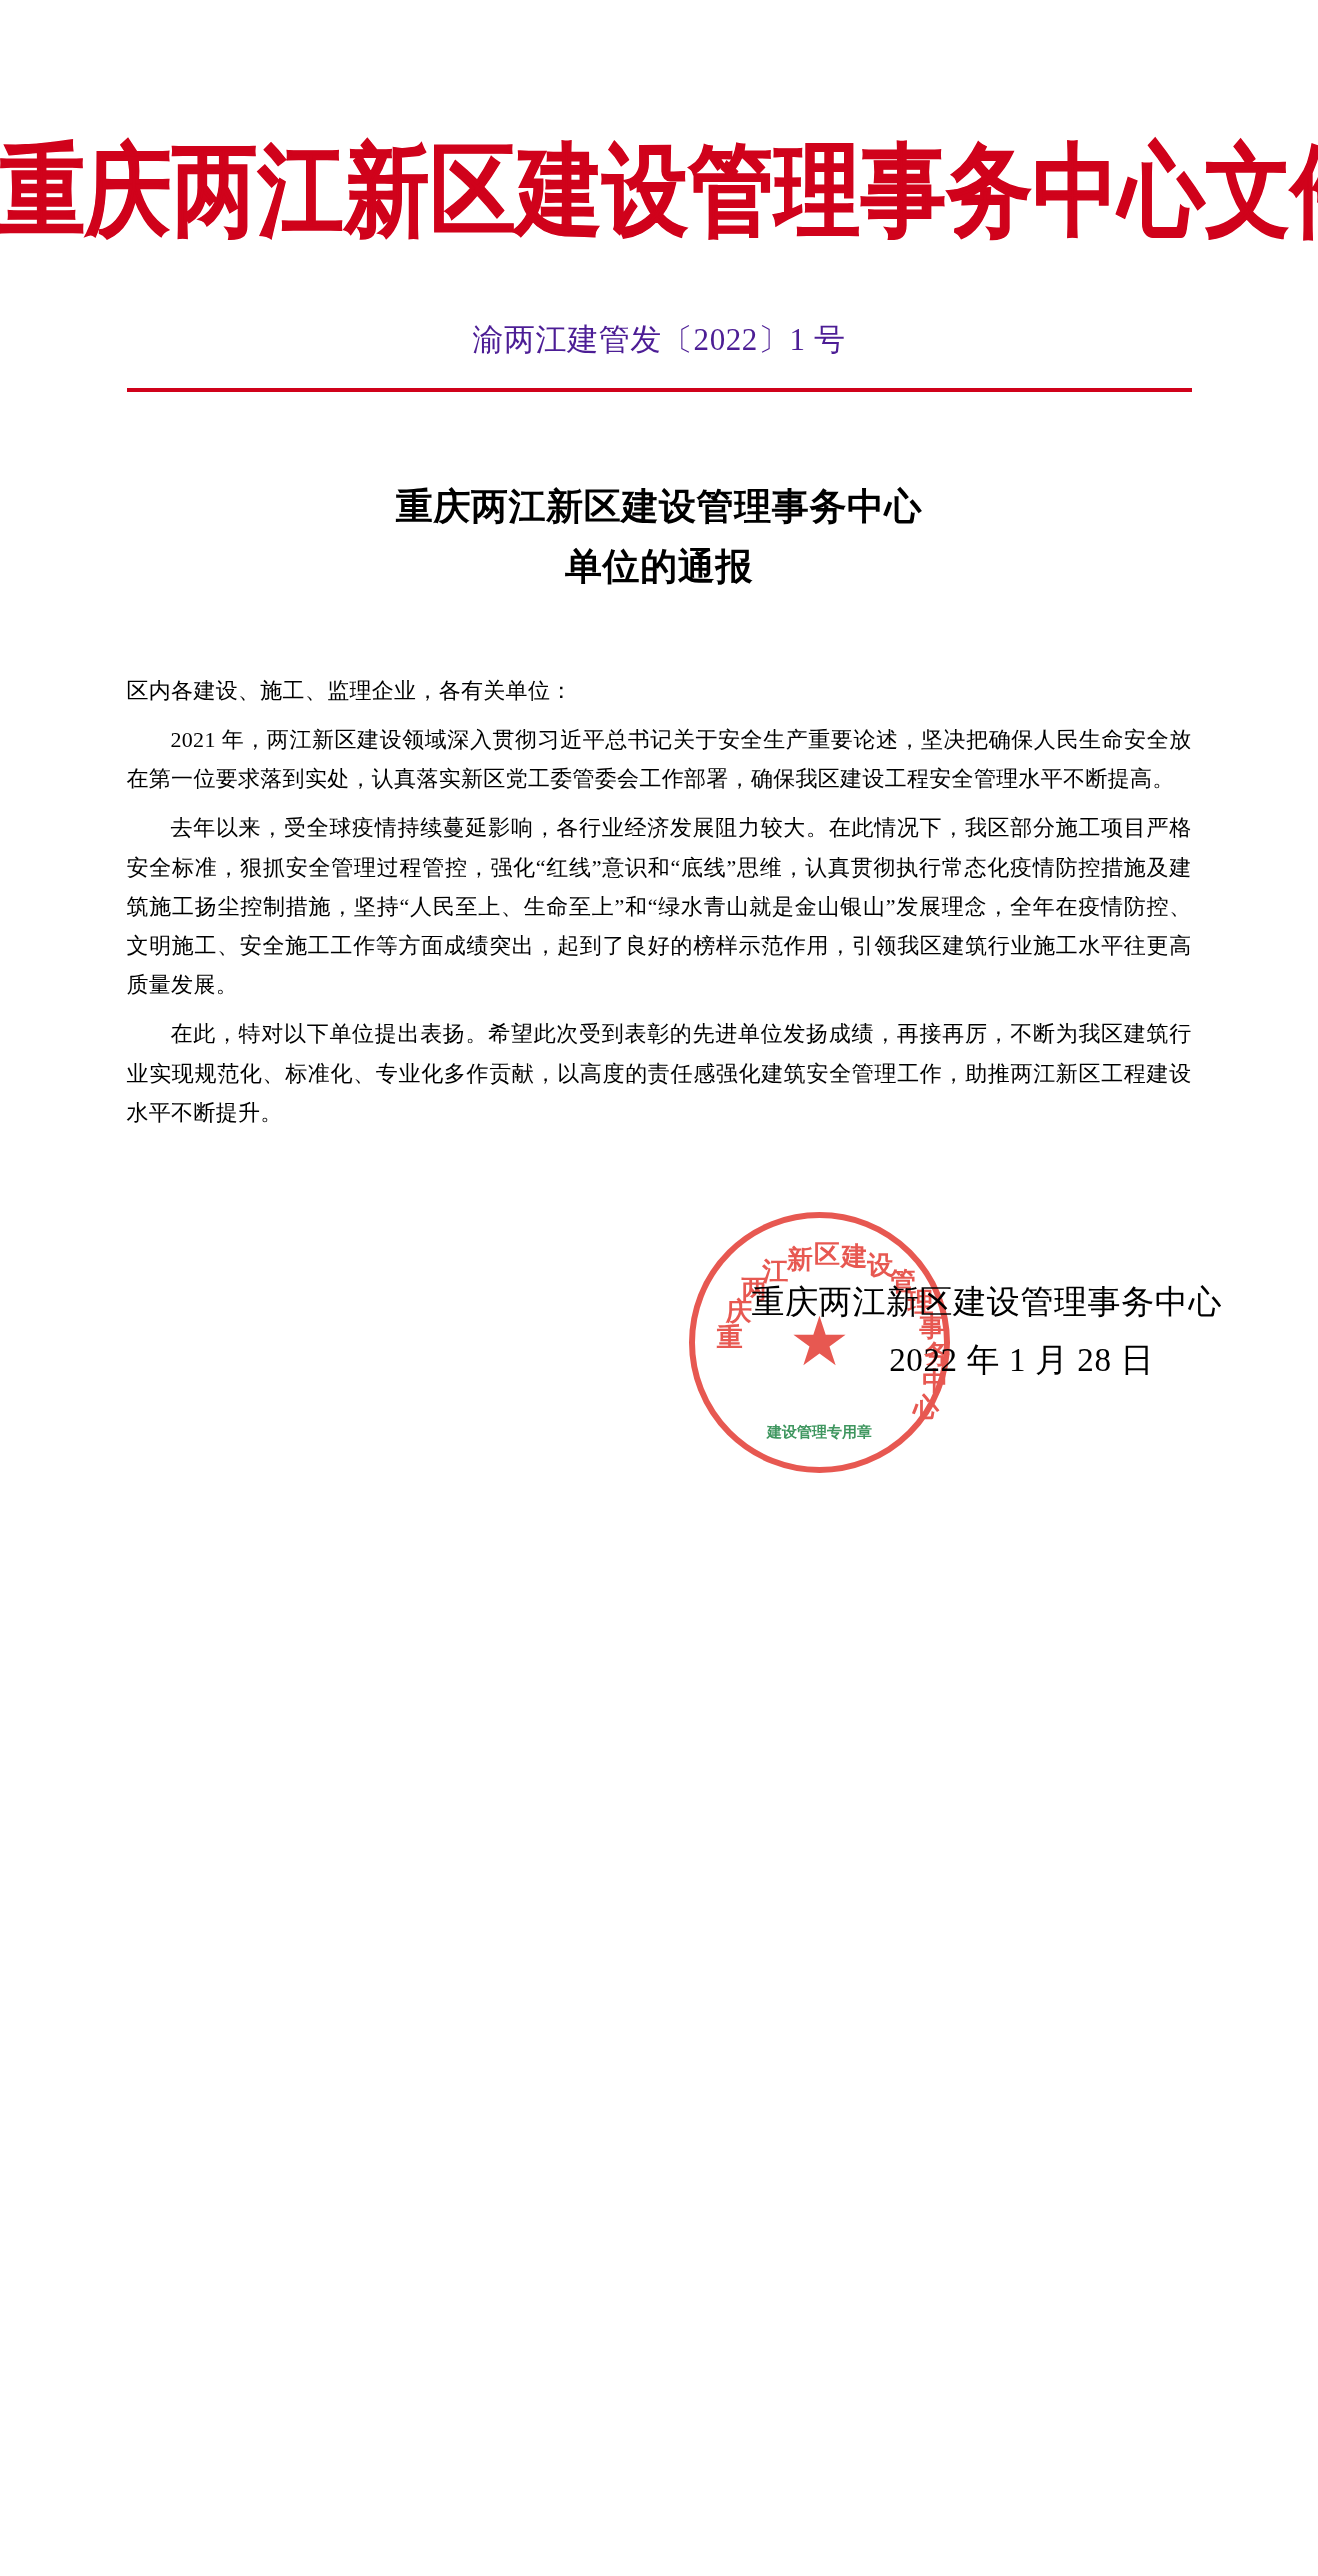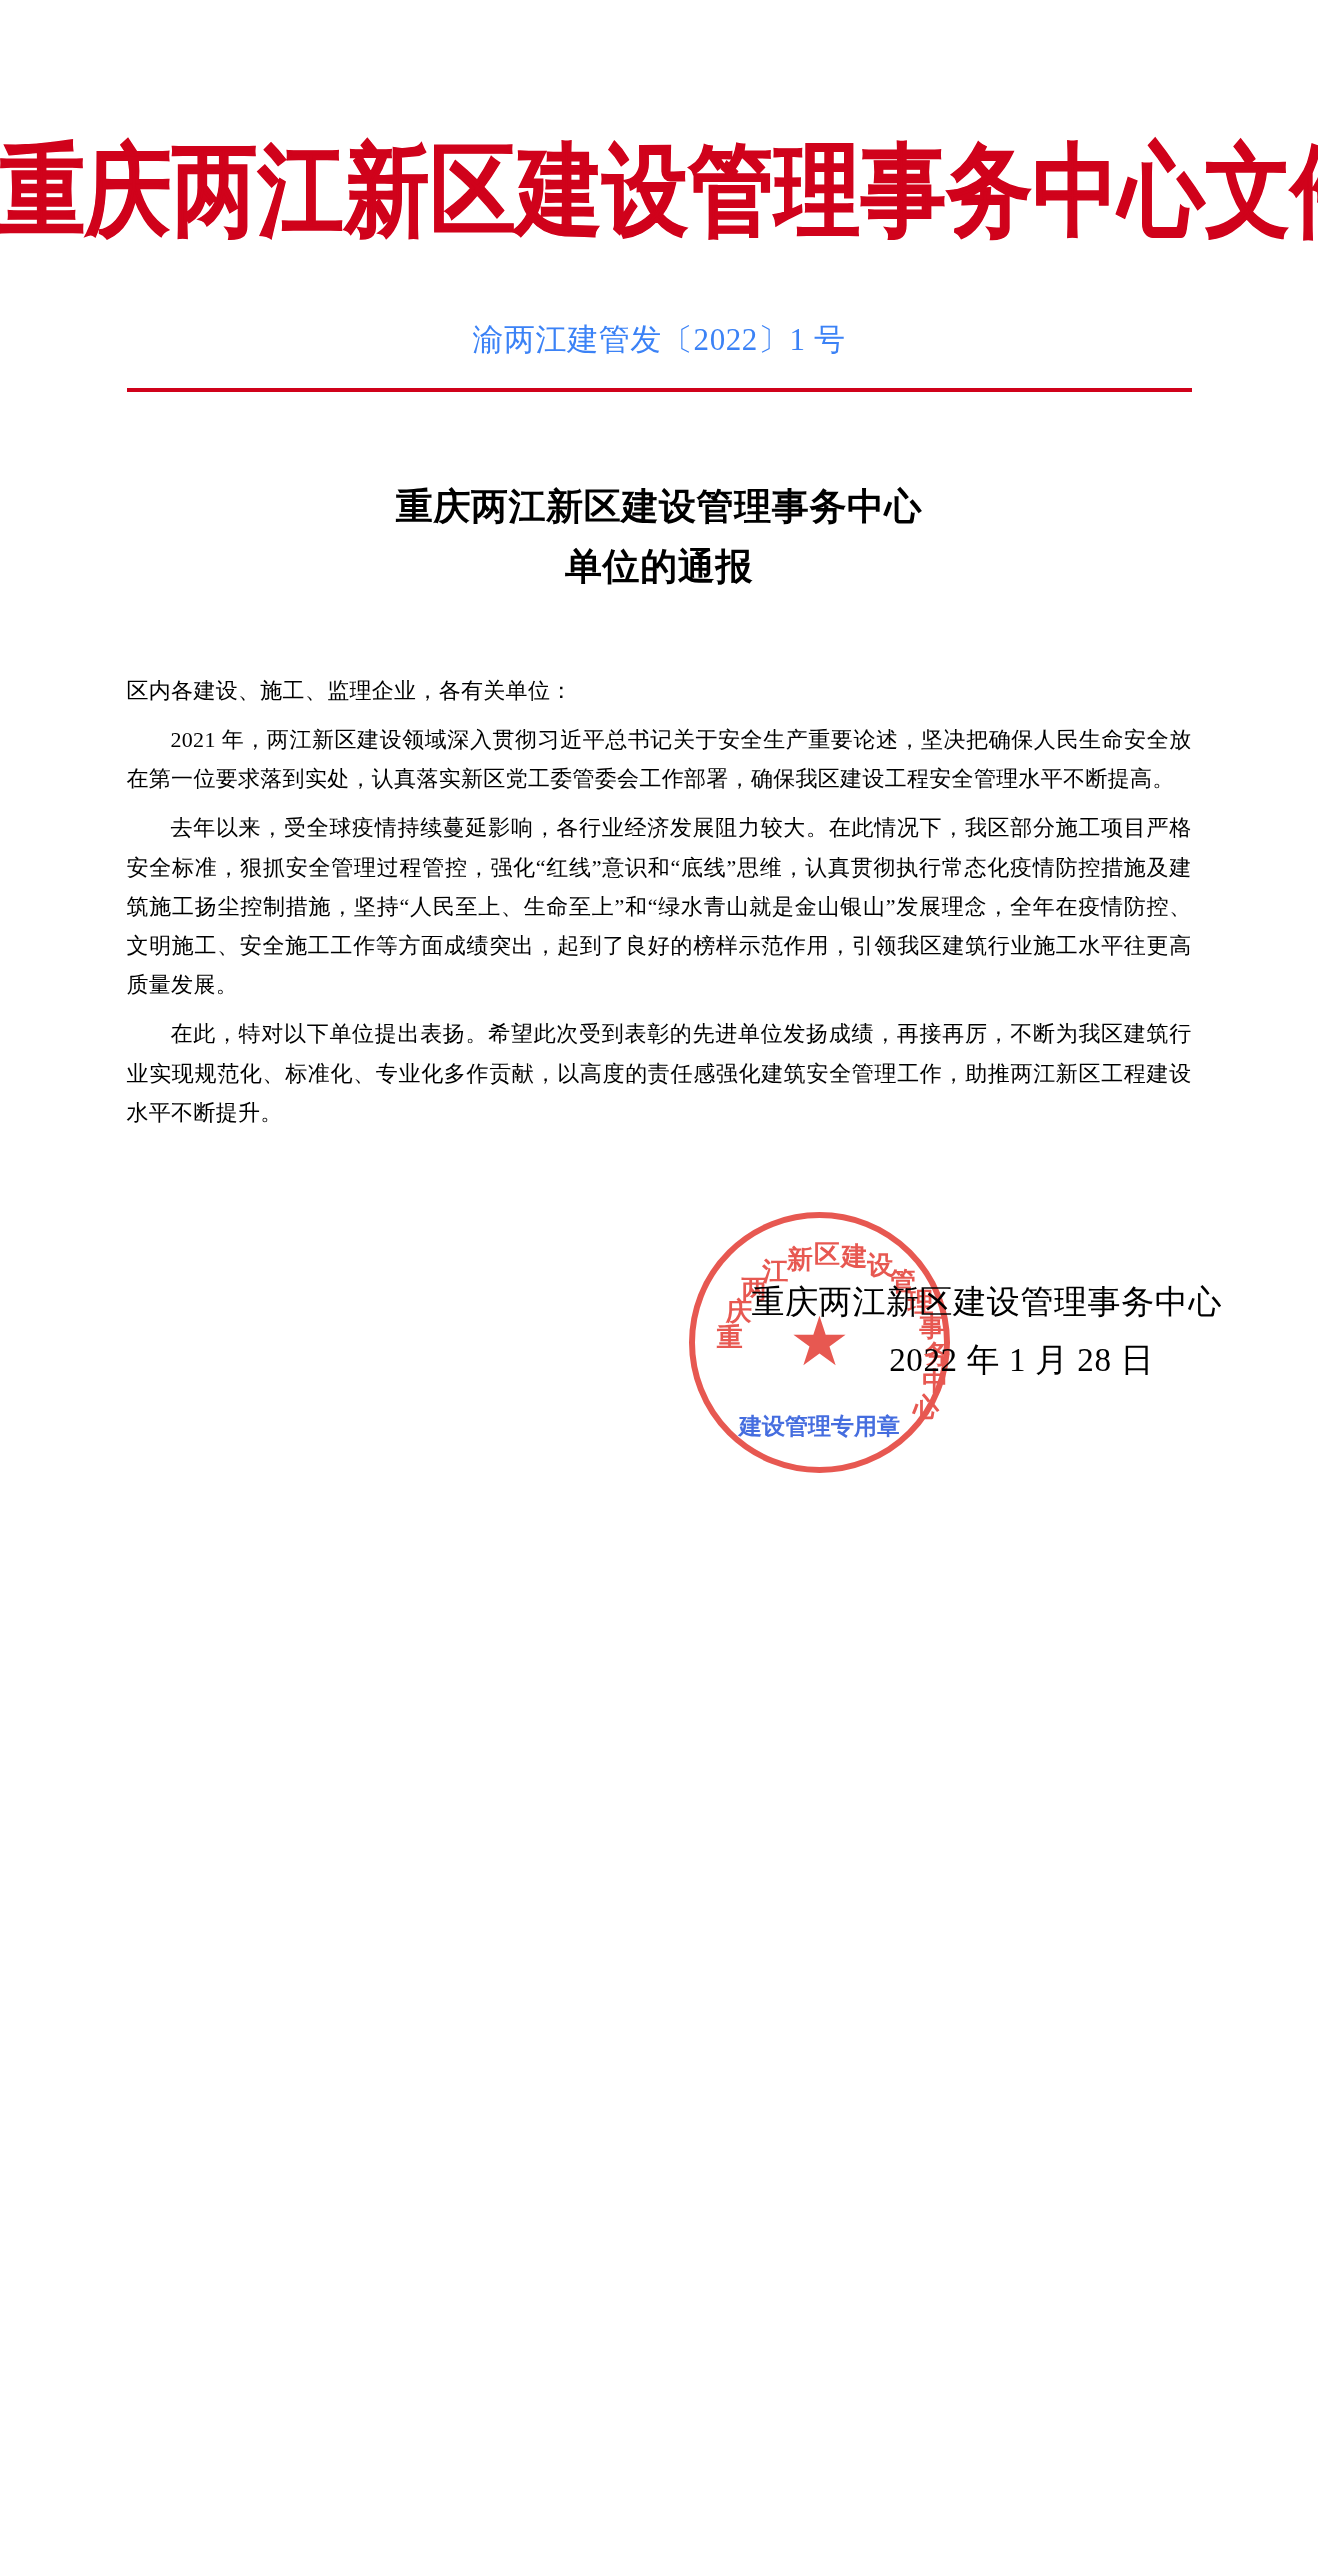--- a/index.html
+++ b/index.html
@@ -41,21 +41,21 @@
     -webkit-text-stroke: 1.1px #d0021b;
   }
 
   .docnum-wrap {
     text-align: center;
     margin-top: 79px;
   }
   .docnum {
     font-size: 31px;
     letter-spacing: 0.6px;
-    color: #3b82f6;
+    color: #4c1d95;
     font-family: "Liberation Serif", "DejaVu Serif", serif;
   }
 
   .red-rule {
     margin: 27px auto 0 auto;
     width: 1065px;
     height: 4px;
     background: #d0021b;
   }
 
@@ -159,25 +159,25 @@
     font-family: "Liberation Sans", "DejaVu Sans", sans-serif;
     font-weight: bold;
     transform-origin: 0 0;
     white-space: nowrap;
   }
   .seal .seal-bottom {
     position: absolute;
     left: 50%;
     bottom: 25px;
     transform: translateX(-50%);
-    font-size: 23px;
+    font-size: 15px;
     font-family: "Liberation Sans", "DejaVu Sans", sans-serif;
     font-weight: bold;
     white-space: nowrap;
-    color: #1d4ed8;
+    color: #15803d;
   }
 
   .bottom-space { height: 147px; }
 </style>
 </head>
 <body>
 
 <div class="page">
 
   <div class="masthead">

